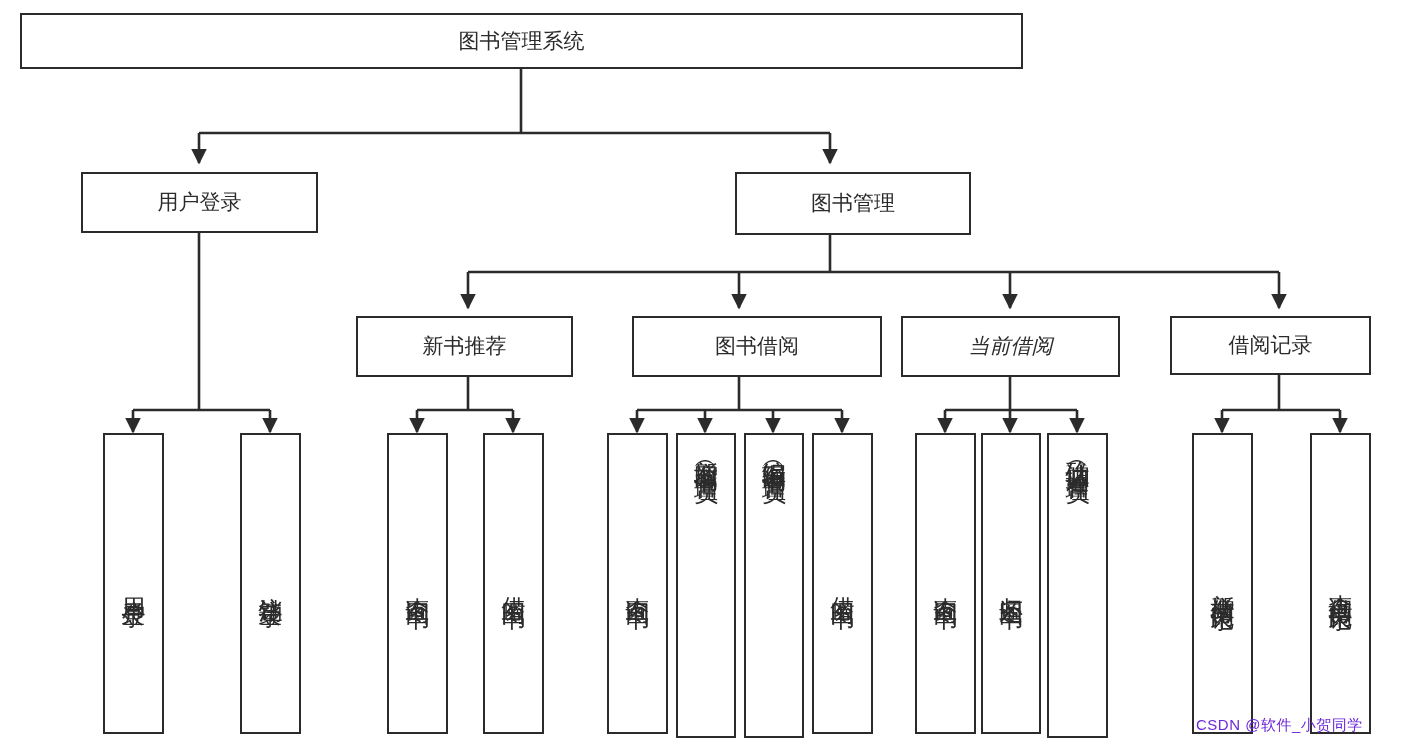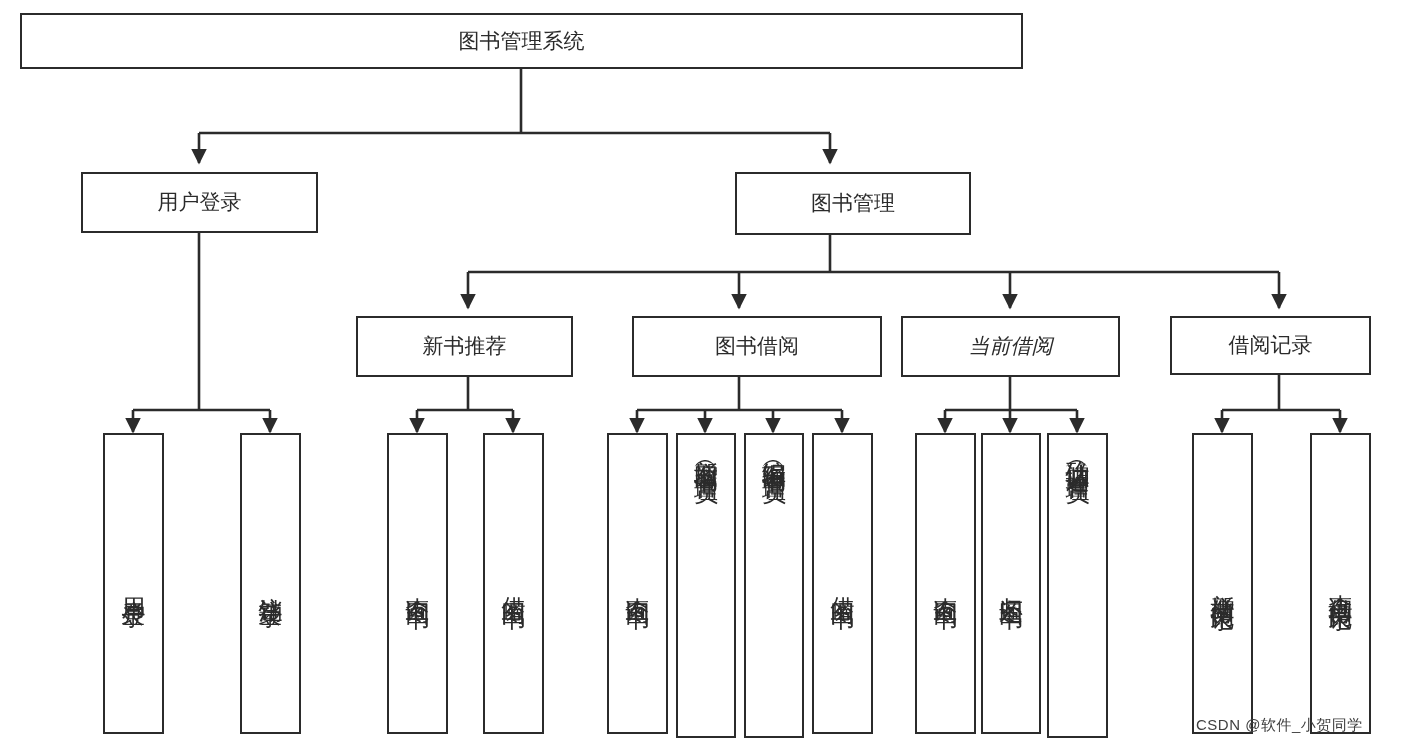--- a/index.html
+++ b/index.html
@@ -55,21 +55,21 @@
   }
   .node.vert.mid {
     align-items: center;
     padding-top: 0;
   }
   .watermark {
     position: absolute;
     left: 1196px;
     top: 716px;
     font-size: 15px;
-    color: #404040;
+    color: #6d28d9;
     white-space: nowrap;
     z-index: 3;
     letter-spacing: 0.5px;
   }
 </style>
 </head>
 <body>
 
 <div id="canvas">
 

